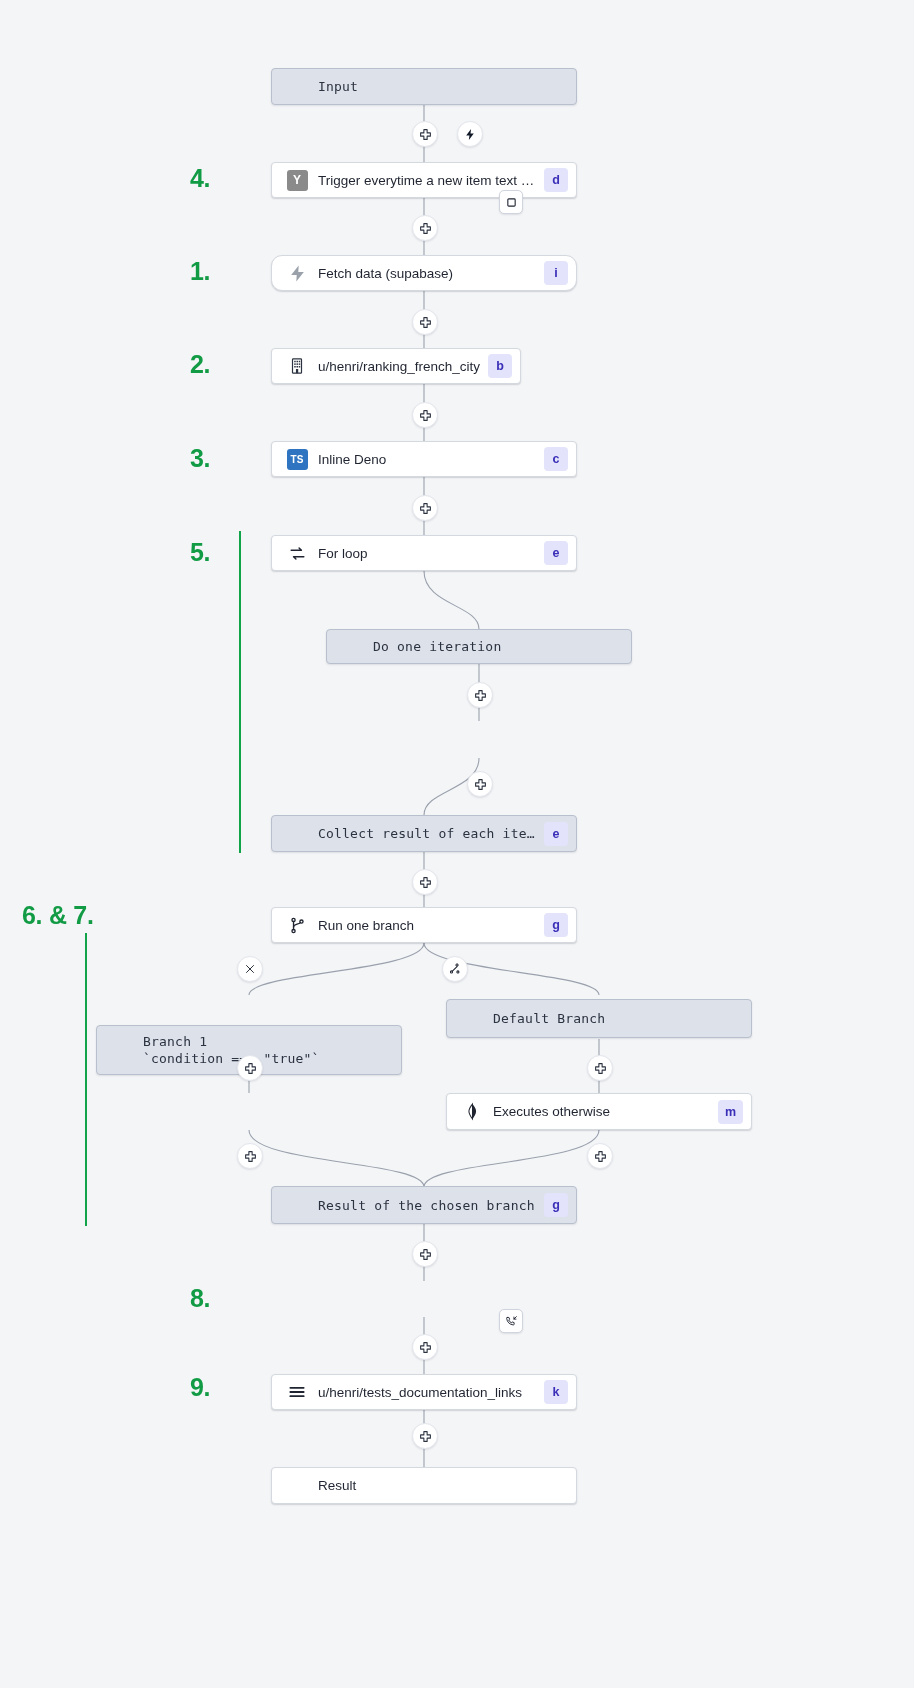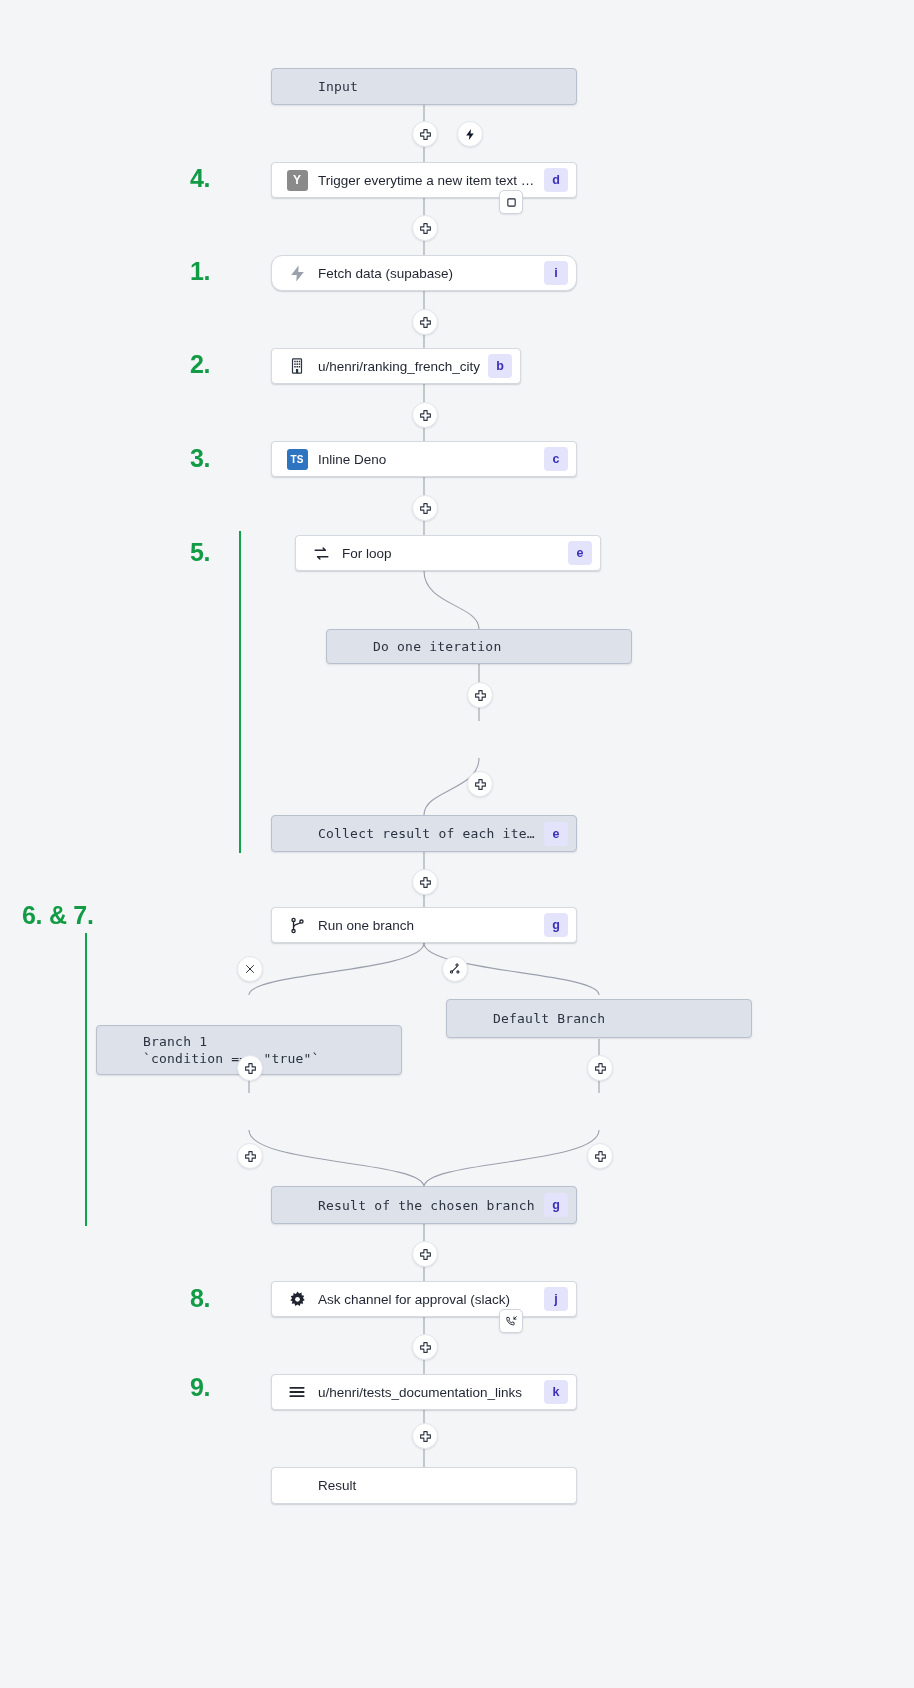--- a/index.html
+++ b/index.html
@@ -268,21 +268,21 @@
     <span class="label">Inline Deno</span>
     <span class="badge">c</span>
   </div>
 
   <div class="pill" style="left:412px;top:495px;">
     <svg width="13" height="13" viewBox="0 0 24 24">
       <path d="M9 3h6v6h6v6h-6v6H9v-6H3V9h6z" fill="none" stroke="#2b3240" stroke-width="2" stroke-linejoin="round"></path>
     </svg>
   </div>
 
-  <div class="node module" style="left:271px;top:535px;width:306px;height:36px;margin-left:24px;">
+  <div class="node module" style="left:271px;top:535px;width:306px;height:36px;">
     <span class="icon">
       <svg width="19" height="19" viewBox="0 0 24 24" fill="none" stroke="#1f2430" stroke-width="1.8" stroke-linecap="round" stroke-linejoin="round">
         <path d="M4 8h13l-3-3"></path>
           <path d="M20 16H7l3 3"></path>
       </svg>
     </span>
     <span class="label">For loop</span>
     <span class="badge">e</span>
   </div>
 
@@ -363,20 +363,30 @@
       <path d="M9 3h6v6h6v6h-6v6H9v-6H3V9h6z" fill="none" stroke="#2b3240" stroke-width="2" stroke-linejoin="round"></path>
     </svg>
   </div>
   <div class="pill" style="left:587px;top:1055px;">
     <svg width="13" height="13" viewBox="0 0 24 24">
       <path d="M9 3h6v6h6v6h-6v6H9v-6H3V9h6z" fill="none" stroke="#2b3240" stroke-width="2" stroke-linejoin="round"></path>
     </svg>
   </div>
 
 
+  <div class="node module" style="left:446px;top:1093px;width:306px;height:37px;">
+    <span class="icon">
+      <svg width="19" height="19" viewBox="0 0 24 24">
+        <path d="M12 2.5c2.2 2.8 4.5 5.5 4.5 9.2 0 3.3-2 6.4-4.5 9.8z" fill="#1f2430"></path>
+        <path d="M12 2.5C9.8 5.3 7.5 8 7.5 11.7c0 3.3 2 6.4 4.5 9.8z" fill="none" stroke="#1f2430" stroke-width="1.3"></path>
+      </svg>
+    </span>
+    <span class="label">Executes otherwise</span>
+    <span class="badge">m</span>
+  </div>
 
   <div class="pill" style="left:237px;top:1143px;">
     <svg width="13" height="13" viewBox="0 0 24 24">
       <path d="M9 3h6v6h6v6h-6v6H9v-6H3V9h6z" fill="none" stroke="#2b3240" stroke-width="2" stroke-linejoin="round"></path>
     </svg>
   </div>
   <div class="pill" style="left:587px;top:1143px;">
     <svg width="13" height="13" viewBox="0 0 24 24">
       <path d="M9 3h6v6h6v6h-6v6H9v-6H3V9h6z" fill="none" stroke="#2b3240" stroke-width="2" stroke-linejoin="round"></path>
     </svg>
@@ -387,30 +397,20 @@
     <span class="label">Result of the chosen branch</span>
     <span class="badge">g</span>
   </div>
 
   <div class="pill" style="left:412px;top:1241px;">
     <svg width="13" height="13" viewBox="0 0 24 24">
       <path d="M9 3h6v6h6v6h-6v6H9v-6H3V9h6z" fill="none" stroke="#2b3240" stroke-width="2" stroke-linejoin="round"></path>
     </svg>
   </div>
 
-  <div class="node module" style="left:271px;top:1281px;width:306px;height:36px;">
-    <span class="icon">
-      <svg width="19" height="19" viewBox="0 0 24 24" fill="#1f2430">
-        <path d="M12 1.8l2 2.6 3.1-1.1.2 3.3 3.2.6-1.6 2.9 2.3 2.4-2.8 1.7.8 3.2-3.3-.2-1.2 3.1-2.7-1.9-2.7 1.9-1.2-3.1-3.3.2.8-3.2L2.8 13l2.3-2.4-1.6-2.9 3.2-.6.2-3.3L10 4.9z"></path>
-        <circle cx="12" cy="11.7" r="3" fill="#ffffff"></circle>
-      </svg>
-    </span>
-    <span class="label">Ask channel for approval (slack)</span>
-    <span class="badge">j</span>
-  </div>
   <div class="sq" style="left:499px;top:1309px;">
     <svg width="13" height="13" viewBox="0 0 24 24" fill="none" stroke="#1f2430" stroke-width="1.7" stroke-linecap="round" stroke-linejoin="round">
       <path d="M4.2 4.5h3l1.4 3.4-1.8 1.3a11 11 0 0 0 5.3 5.3l1.3-1.8 3.4 1.4v3c0 .8-.7 1.4-1.5 1.3A14.6 14.6 0 0 1 3 6.1c-.1-.8.5-1.6 1.2-1.6z"></path>
       <path d="M21 3l-4.5 4.5M16.5 3.8v3.8h3.8"></path>
     </svg>
   </div>
 
   <div class="pill" style="left:412px;top:1334px;">
     <svg width="13" height="13" viewBox="0 0 24 24">
       <path d="M9 3h6v6h6v6h-6v6H9v-6H3V9h6z" fill="none" stroke="#2b3240" stroke-width="2" stroke-linejoin="round"></path>

